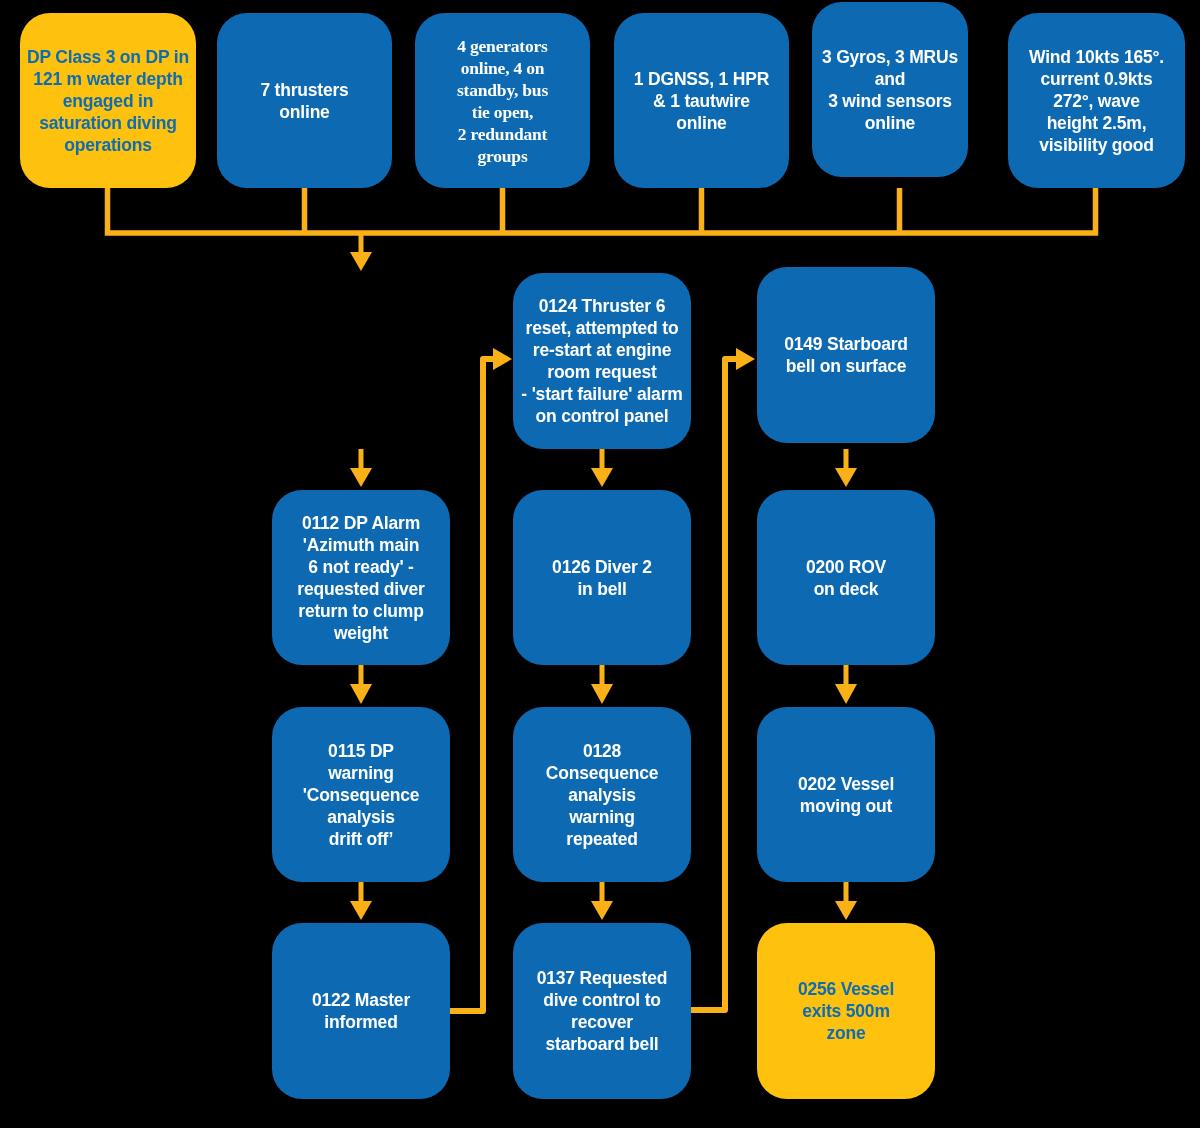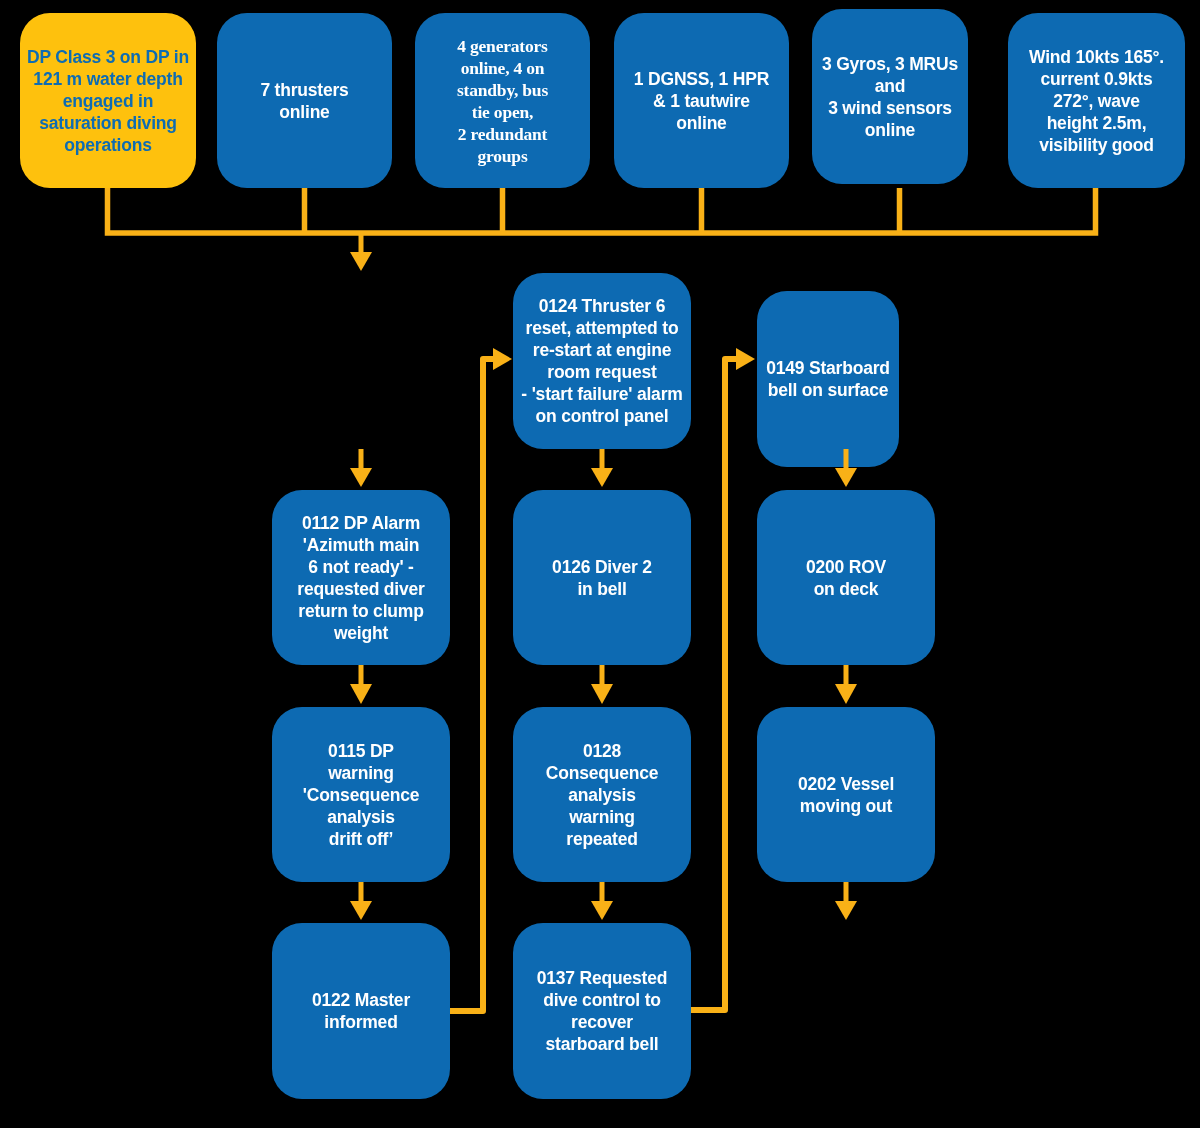--- a/index.html
+++ b/index.html
@@ -60,21 +60,21 @@
 standby, bus
 tie open,
 2 redundant
 groups</span>
   </div>
   <div class="box blue" style="left:614px; top:13px; width:175px; height:175px;">
     <span class="box-text">1 DGNSS, 1 HPR
 &amp; 1 tautwire
 online</span>
   </div>
-  <div class="box blue" style="left:812px; top:9px; width:156px; height:175px;">
+  <div class="box blue" style="left:812px; top:2px; width:156px; height:175px;">
     <span class="box-text">3 Gyros, 3 MRUs
 and
 3 wind sensors
 online</span>
   </div>
   <div class="box blue" style="left:1008px; top:13px; width:177px; height:175px;">
     <span class="box-text">Wind 10kts 165°.
 current 0.9kts
 272°, wave
 height 2.5m,
@@ -120,31 +120,36 @@
 warning
 repeated</span>
   </div>
   <div class="box blue" style="left:513px; top:923px; width:178px; height:176px;">
     <span class="box-text">0137 Requested
 dive control to
 recover
 starboard bell</span>
   </div>
 
-  <div class="box blue" style="left:757px; top:291px; width:142px; height:176px;">
+  <div class="box blue" style="left:757px; top:267px; width:178px; height:176px;">
     <span class="box-text">0149 Starboard
 bell on surface</span>
   </div>
   <div class="box blue" style="left:757px; top:490px; width:178px; height:175px;">
     <span class="box-text">0200 ROV
 on deck</span>
   </div>
   <div class="box blue" style="left:757px; top:707px; width:178px; height:175px;">
     <span class="box-text">0202 Vessel
 moving out</span>
+  </div>
+  <div class="box yellow" style="left:757px; top:923px; width:178px; height:176px;">
+    <span class="box-text">0256 Vessel
+exits 500m
+zone</span>
   </div>
 
   <svg class="connectors" width="1200" height="1128" viewBox="0 0 1200 1128">
 
     <g stroke="#F9B117" fill="none" stroke-width="5.5">
       <path d="M107.5 188 V233 H1095.5 V188"></path>
       <path d="M304.5 188 V233"></path>
       <path d="M502.5 188 V233"></path>
       <path d="M701.5 188 V233"></path>
       <path d="M899.5 188 V233"></path>

